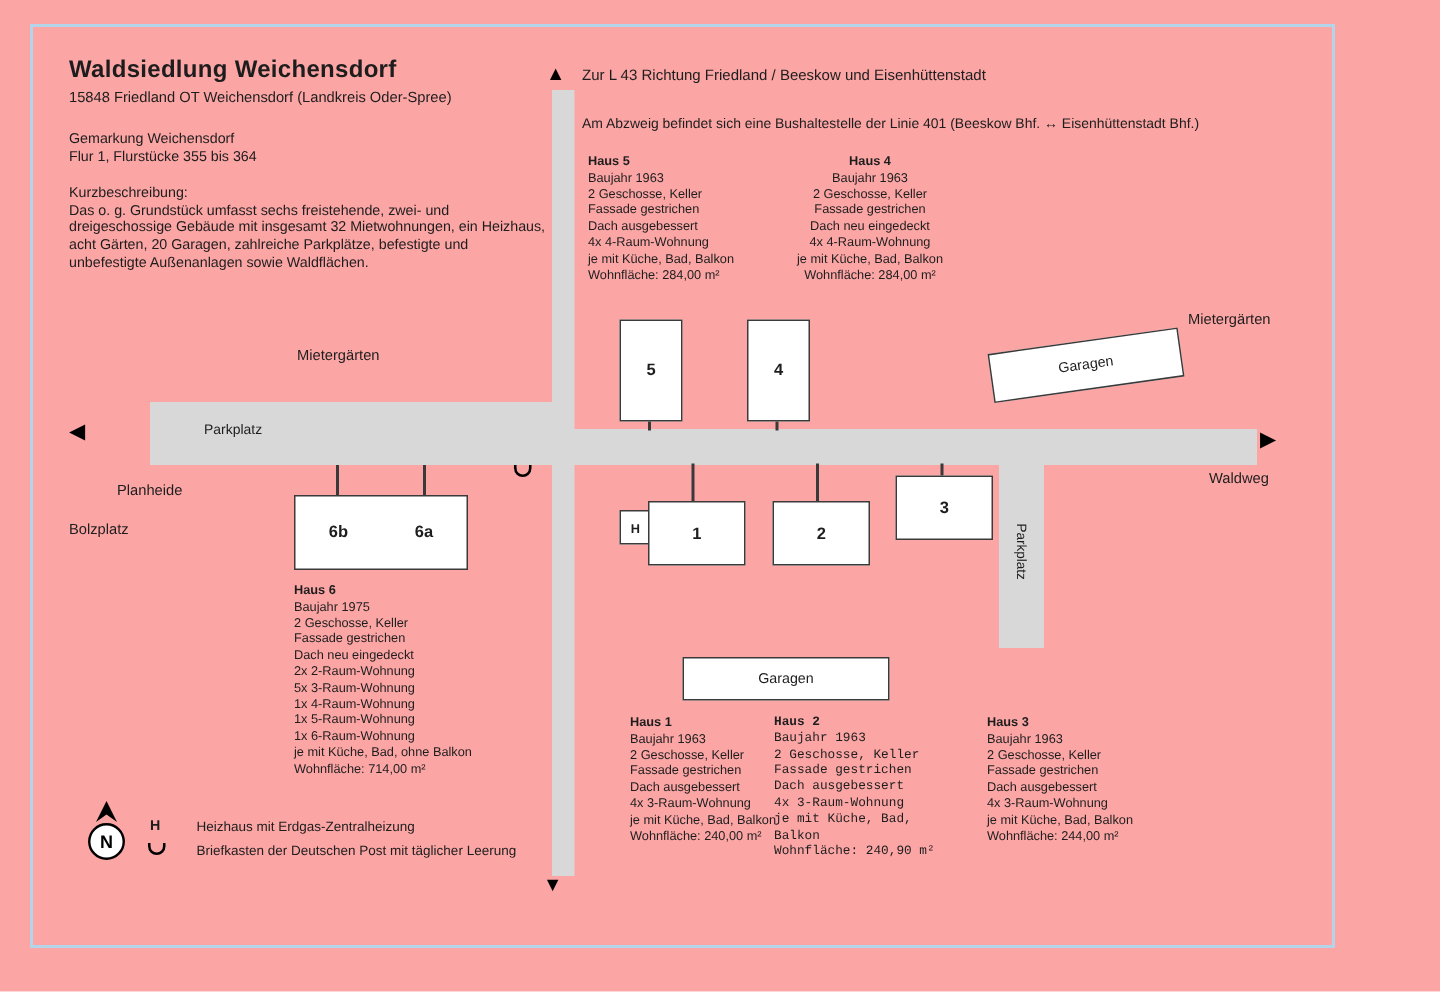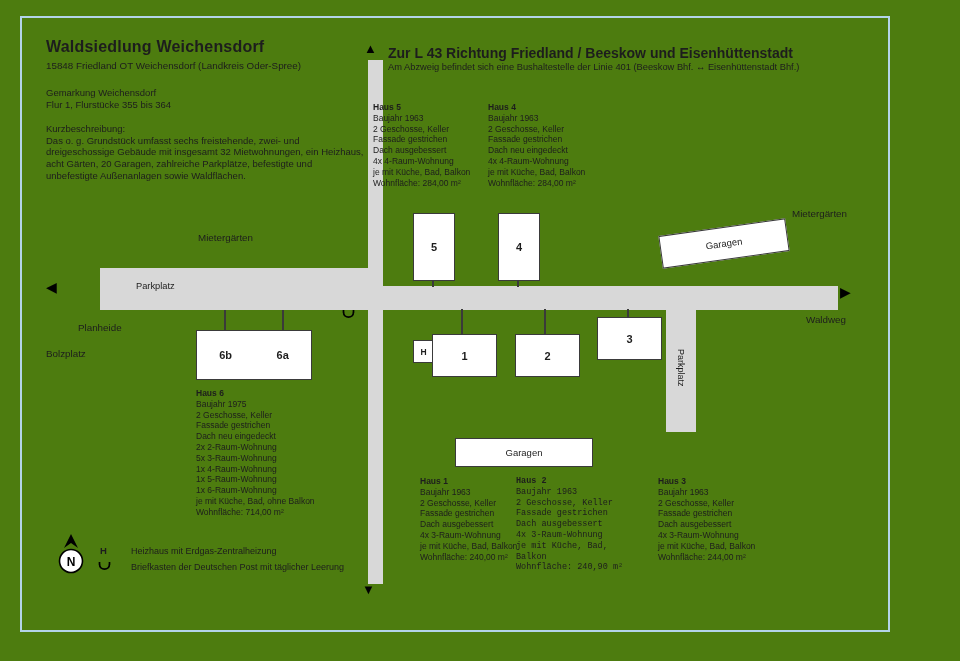--- a/index.html
+++ b/index.html
@@ -1,16 +1,16 @@
 <!DOCTYPE html>
 <html><head>
 <meta charset="utf-8">
 <style>
   html,body{margin:0;padding:0;background:#ffffff;}
-  .canvas{position:relative;width:960px;height:661px;background:#4d7c0f;
+  .canvas{position:relative;width:960px;height:661px;background:#fca5a5;
           font-family:"Liberation Sans","DejaVu Sans",sans-serif;color:#1d1d1d;overflow:hidden;}
   .abs{position:absolute;}
   .frame{position:absolute;left:20px;top:16px;width:866px;height:612px;border:2px solid #b3d4e9;}
   .title{font-size:16px;font-weight:bold;letter-spacing:.2px;margin:0 0 4px 0;}
   .address{font-size:9.8px;margin:0 0 16px 0;}
   .para{font-size:9.5px;line-height:11.6px;margin:0 0 13px 0;}
   .road{position:absolute;background:#d8d8d8;}
   .bld{position:absolute;background:#fff;border:1.5px solid #3a3a3a;display:flex;
        align-items:center;justify-content:center;font-size:11px;font-weight:bold;}
   .garage{position:absolute;background:#fff;border:1.5px solid #3a3a3a;display:flex;
@@ -39,21 +39,21 @@
       <div>Flur 1, Flurstücke 355 bis 364</div>
     </div>
     <div class="para" style="width:318px;">
       <div>Kurzbeschreibung:</div>
       <div>Das o. g. Grundstück umfasst sechs freistehende, zwei- und dreigeschossige Gebäude mit insgesamt 32 Mietwohnungen, ein Heizhaus, acht Gärten, 20 Garagen, zahlreiche Parkplätze, befestigte und unbefestigte Außenanlagen sowie Waldflächen.</div>
     </div>
   </div>
 
   <div class="arrow" style="left:364px;top:42px;">▲</div>
   <div class="abs" style="left:388px;top:45px;width:500px;">
-    <div style="font-size:14px;font-weight:bold;margin-bottom:1px;">Zur L 43 Richtung Friedland / Beeskow und Eisenhüttenstadt</div>
+    <div style="font-size:10px;font-weight:normal;margin-bottom:21px;">Zur L 43 Richtung Friedland / Beeskow und Eisenhüttenstadt</div>
     <div style="font-size:9.3px;">Am Abzweig befindet sich eine Bushaltestelle der Linie 401 (Beeskow Bhf. ↔ Eisenhüttenstadt Bhf.)</div>
   </div>
 
   <div class="road" style="left:368px;top:60px;width:15px;height:524px;"></div>
   <div class="road" style="left:100px;top:268px;width:268px;height:42px;"></div>
   <div class="road" style="left:100px;top:286px;width:738px;height:24px;"></div>
   <div class="road" style="left:666px;top:296px;width:30px;height:136px;"></div>
   <div class="arrow" style="left:362px;top:583px;">▼</div>
   <div class="arrow" style="left:46px;top:281px;font-size:14px;">◀</div>
   <div class="arrow" style="left:840px;top:286px;font-size:14px;">▶</div>
@@ -102,33 +102,33 @@
   <div class="garage" style="left:455px;top:438px;width:136px;height:27px;">
     <span>Garagen</span>
   </div>
 
   <svg class="abs" style="left:341px;top:309px;" width="15" height="12" viewBox="0 0 15 12">
     <path d="M2.5,3 C2.5,9.8 12.5,9.8 12.5,3" fill="none" stroke="#000" stroke-width="1.7"></path>
     <line x1="2.5" y1="3.2" x2="2.5" y2="1" stroke="#000" stroke-width="1.7"></line>
     <line x1="12.5" y1="3.2" x2="12.5" y2="1" stroke="#000" stroke-width="1.7"></line>
   </svg>
 
-  <div class="info" style="left:373px;top:102px;width:112px;">
+  <div class="info" style="left:392px;top:102px;width:112px;">
     <div class="hname">Haus 5</div>
     <div>
         <div>Baujahr 1963</div>
         <div>2 Geschosse, Keller</div>
         <div>Fassade gestrichen</div>
         <div>Dach ausgebessert</div>
         <div>4x 4-Raum-Wohnung</div>
         <div>je mit Küche, Bad, Balkon</div>
         <div>Wohnfläche: 284,00 m²</div>
       </div>
   </div>
-  <div class="info" style="left:488px;top:102px;width:112px;">
+  <div class="info" style="left:524px;top:102px;width:112px;text-align:center;">
     <div class="hname">Haus 4</div>
     <div>
         <div>Baujahr 1963</div>
         <div>2 Geschosse, Keller</div>
         <div>Fassade gestrichen</div>
         <div>Dach neu eingedeckt</div>
         <div>4x 4-Raum-Wohnung</div>
         <div>je mit Küche, Bad, Balkon</div>
         <div>Wohnfläche: 284,00 m²</div>
       </div>

